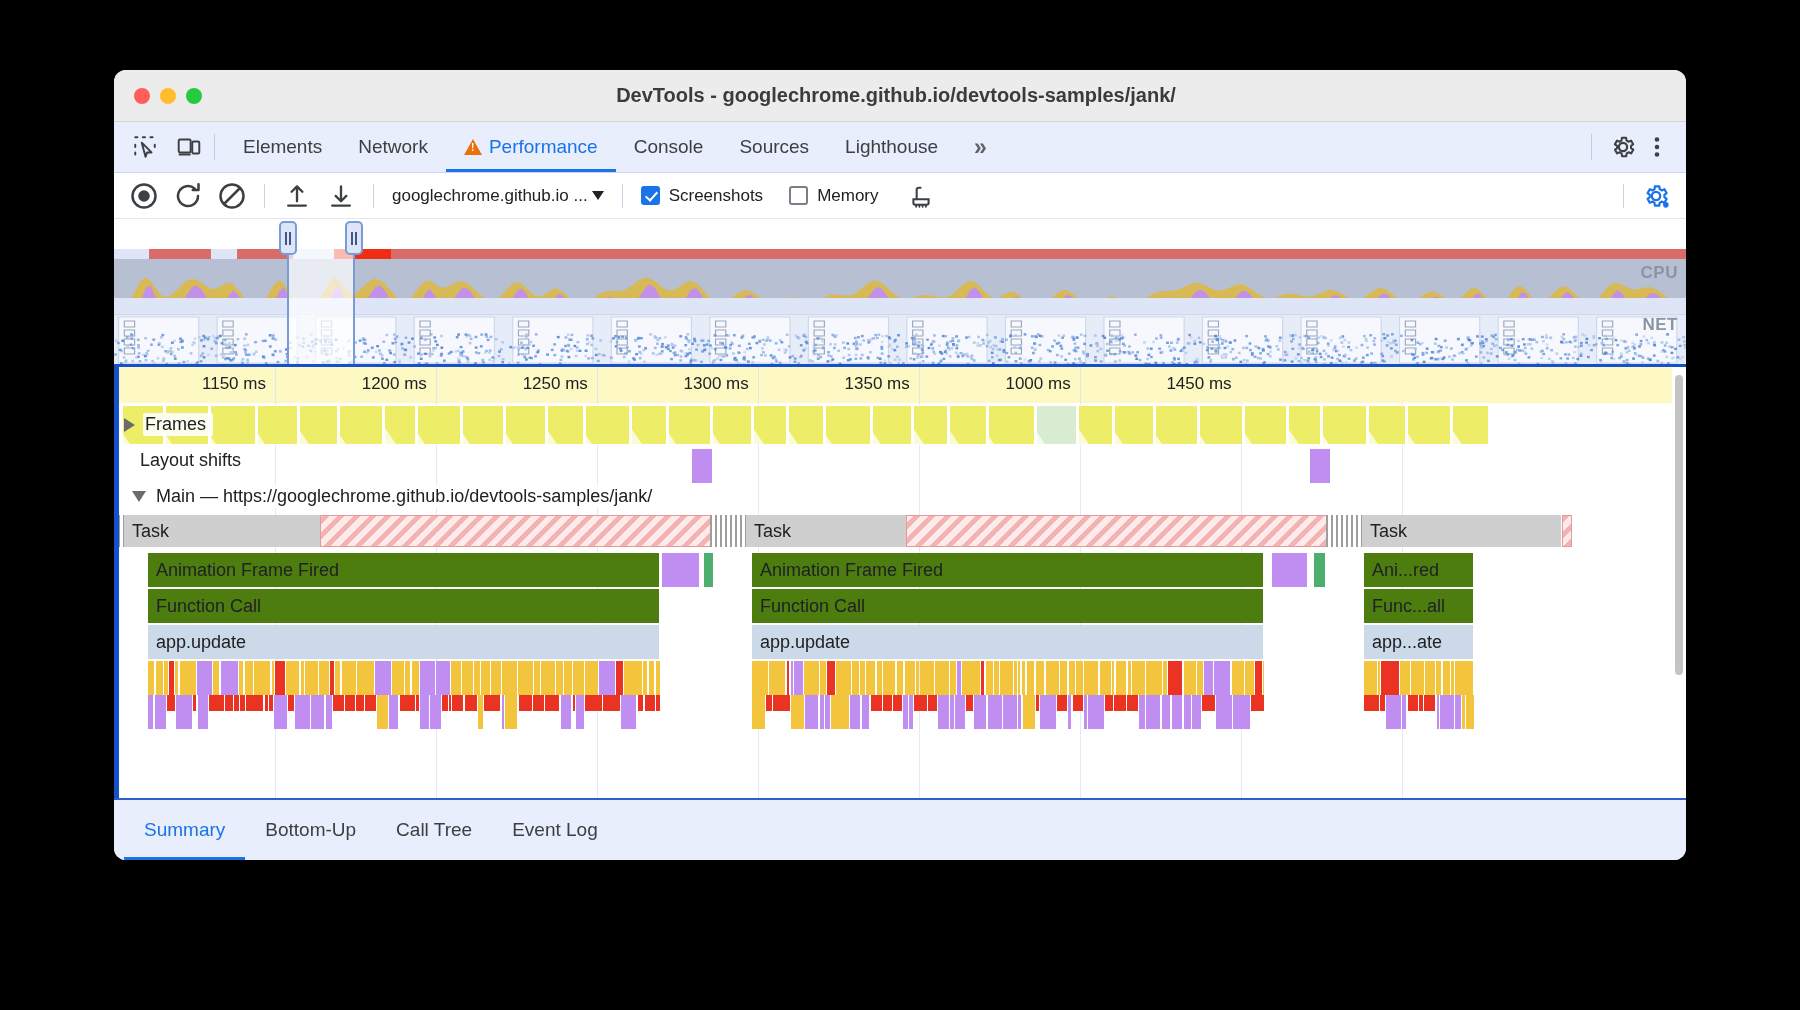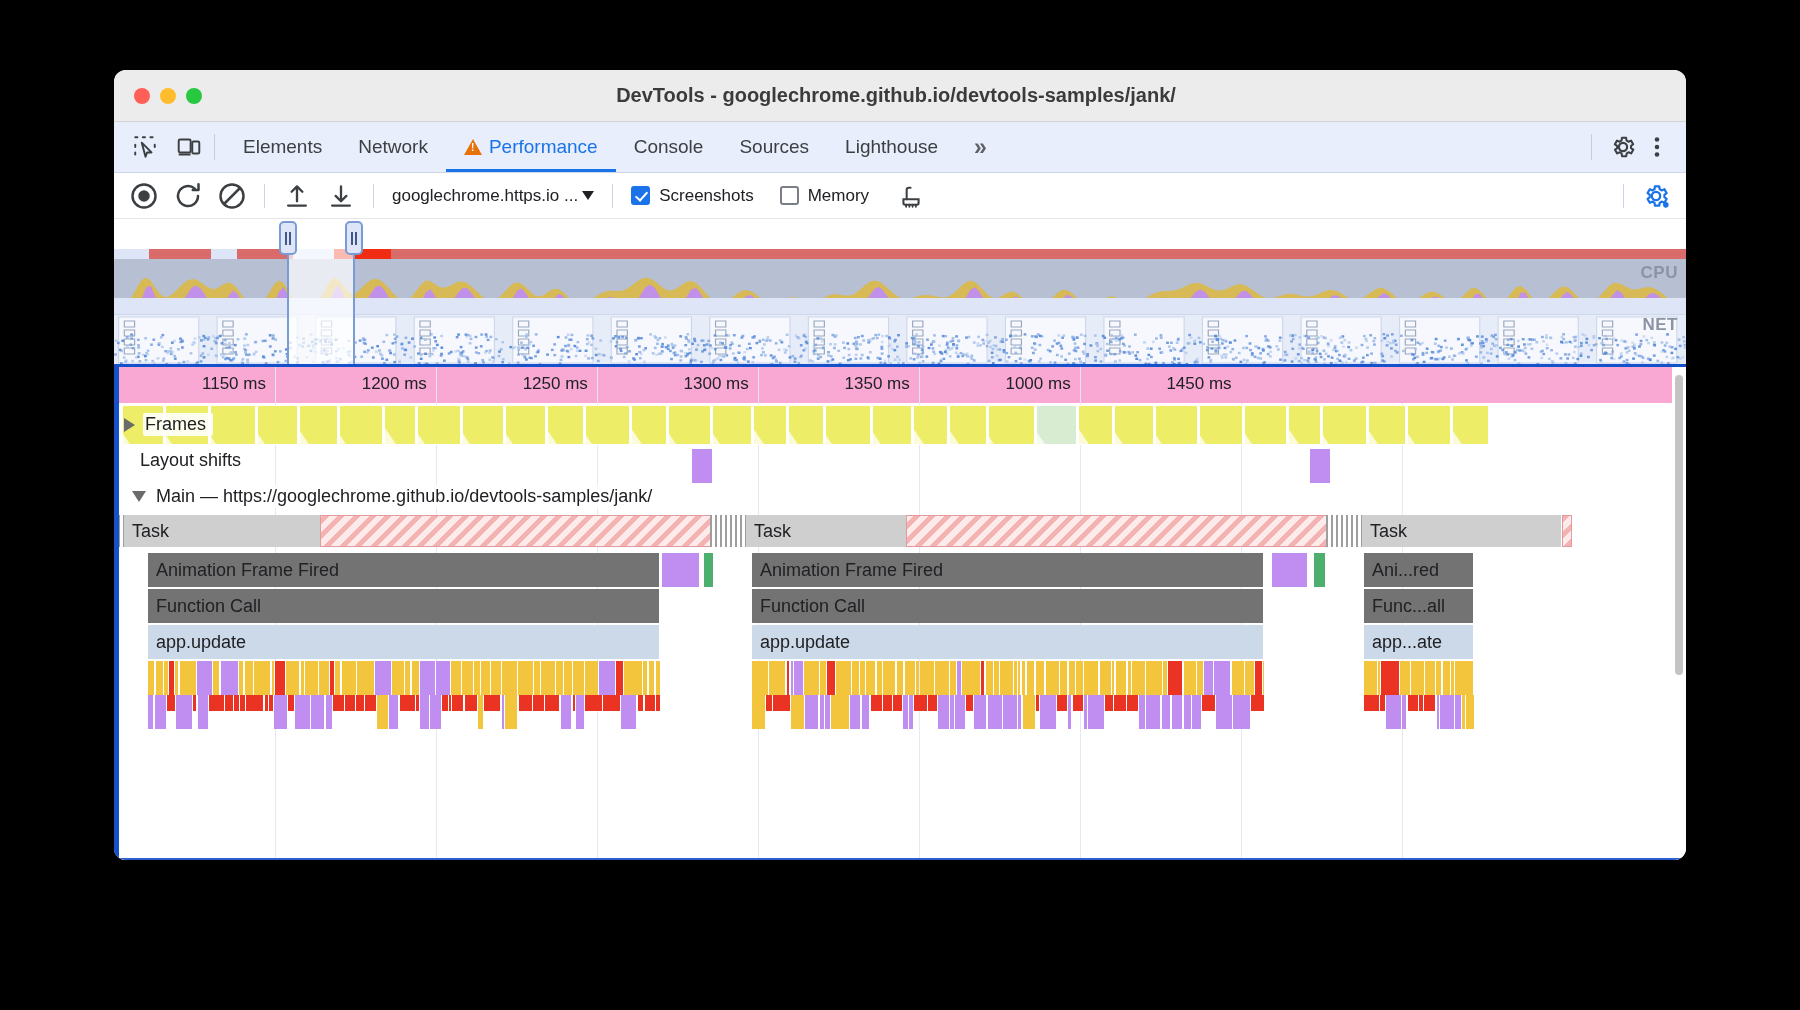--- a/index.html
+++ b/index.html
@@ -132,21 +132,21 @@
   }
   .handle i { width: 2px; height: 13px; background: #41568a; display: block; }
 
   
   .flame-wrap {
     flex: 1 1 auto; position: relative; overflow: hidden;
     background: #fff; border-top: 3px solid #1552c9; border-bottom: 2px solid #2b5fd0;
     display: flex;
   }
   .flame { position: relative; flex: 1; overflow: hidden; }
-  .fruler { height: 36px; position: relative; background: #f9a8d4; }
+  .fruler { height: 36px; position: relative; background: #fef9c3; }
   .fruler .ftick {
     position: absolute; top: 0; height: 36px; border-left: 1px solid #e1e6f0;
     font-size: 17px; color: #202124; padding-right: 9px; text-align: right; line-height: 34px;
   }
   .gridline { position: absolute; top: 36px; bottom: 0; width: 1px; background: #e4e9f3; }
 
   .track-label {
     position: absolute; z-index: 6; font-size: 18px; color: #202124;
     display: flex; align-items: center; gap: 8px; pointer-events: none;
   }
@@ -177,21 +177,21 @@
 
   
   .bar { position: absolute; height: 34px; display: flex; align-items: center;
     font-size: 18px; color: #202124; padding-left: 8px; overflow: hidden;
     white-space: nowrap; border-right: 1px solid #fff; }
   .bar.task { background: #cfcfcf; height: 32px; }
   .bar.hatch {
     background: repeating-linear-gradient(-45deg, #f3b3b3 0 5px, #fdeaea 5px 11px);
     border: 1px solid #e39a9a;
   }
-  .bar.yellow { background: #737373; }
+  .bar.yellow { background: #4d7c0f; }
   .bar.blue { background: #ccd9e8; color:#202124; }
   .bar.purple { background: #c08df0; }
   .bar.green { background: #4caf6e; }
   .corner-red { position: absolute; top: 0; width: 0; height: 0;
     border-top: 14px solid #ea3323; border-left: 14px solid transparent; }
   .hatchpad { position: absolute; height: 32px;
     background: repeating-linear-gradient(90deg, #9e9e9e 0 2px, #fff 2px 5px); }
 
   .microrow { position: absolute; height: 34px; overflow: hidden; }
   .micro { position: absolute; top: 0; height: 34px; }
@@ -310,21 +310,21 @@
       </svg>
     </div>
     <div class="tb-btn">
       <svg width="28" height="28" viewBox="0 0 24 24">
         <path d="M12 3.8v12.7M12 16.5l-4.6-4.6M12 16.5l4.6-4.6" fill="none" stroke="#3c4043" stroke-width="2" stroke-linecap="round" stroke-linejoin="round"></path>
         <path d="M4.4 20.2h15.2" stroke="#3c4043" stroke-width="2" stroke-linecap="round"></path>
       </svg>
     </div>
     <div class="tb-div"></div>
     <div class="origin-sel">
-      <span>googlechrome.https.io ...</span>
+      <span>googlechrome.github.io ...</span>
       <span class="caret"></span>
     </div>
     <div class="tb-div"></div>
     <div class="chk-wrap">
       <span class="cbox on"></span>
       <span>Screenshots</span>
     </div>
     <div class="chk-wrap" style="margin-left:22px">
       <span class="cbox"></span>
       <span>Memory</span>
@@ -2315,13 +2315,27 @@
             <div class="micro" style="left: 102.43px; width: 13.7401px; background: rgb(242, 197, 61); height: 34px;"></div>
           </div>
         </div>
       <div class="blue-seg" style="top:150px;bottom:0"></div>
     </div>
     <div class="vscroll">
       <div class="vthumb" style="top:8px;height:300px"></div>
     </div>
   </div>
 
+  <div class="bottombar">
+    <div class="btab active">
+      <span>Summary</span>
+    </div>
+    <div class="btab">
+      <span>Bottom-Up</span>
+    </div>
+    <div class="btab">
+      <span>Call Tree</span>
+    </div>
+    <div class="btab">
+      <span>Event Log</span>
+    </div>
+  </div>
 </div>
 
 </body></html>

